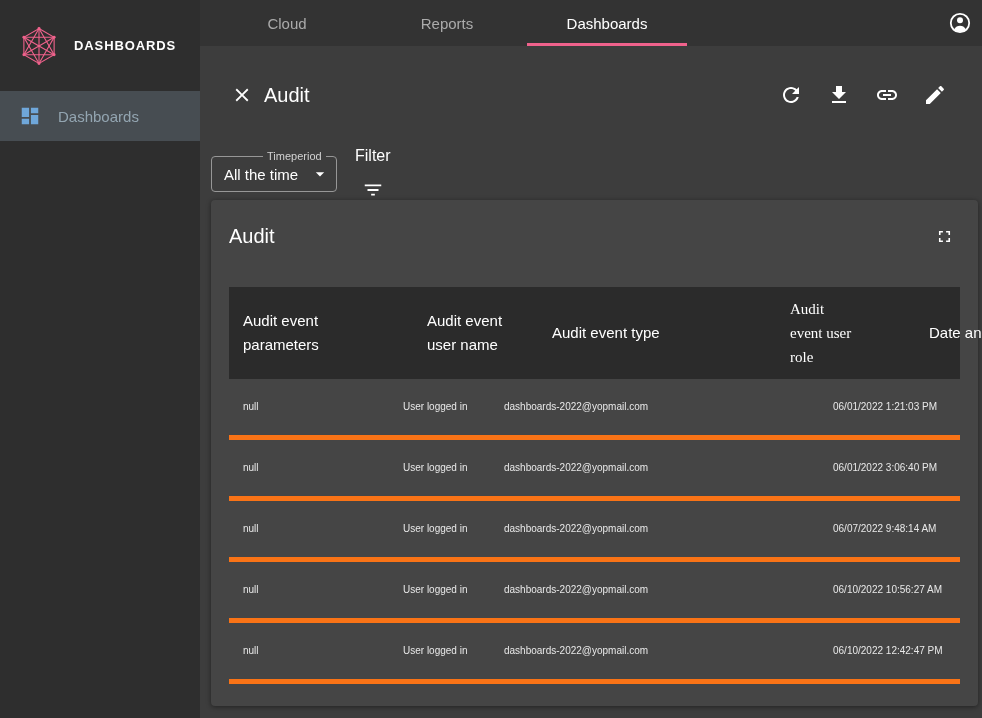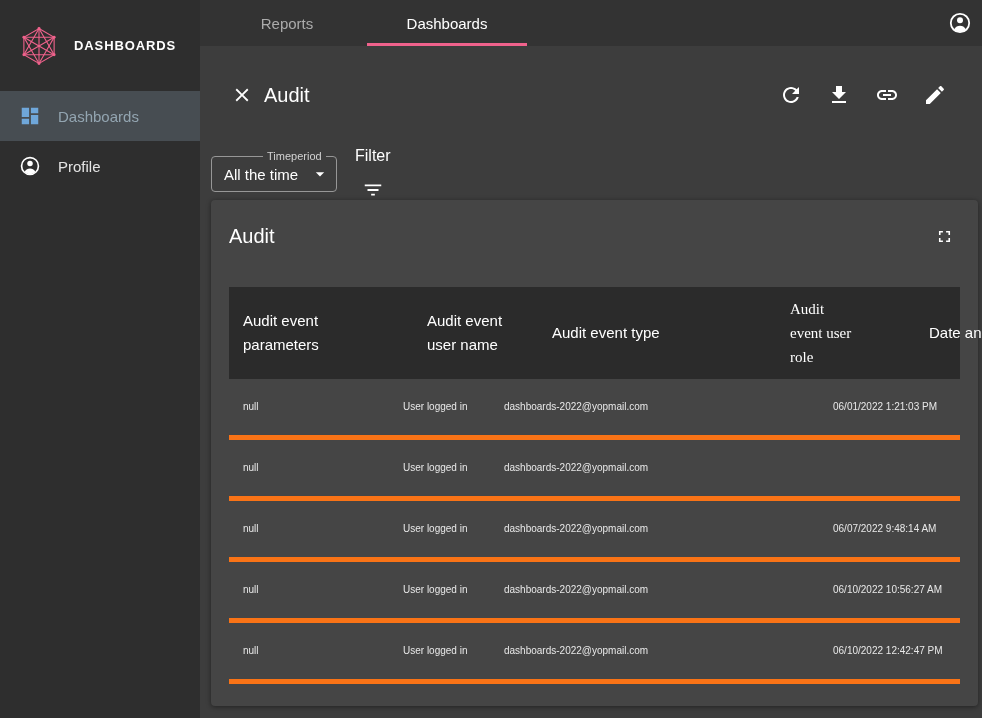--- a/index.html
+++ b/index.html
@@ -96,35 +96,28 @@
     </div>
     <nav>
       <div class="nav-item active">
         <span class="nav-icon">
           <svg width="22" height="22" viewBox="0 0 24 24" fill="currentColor">
             <path d="M3 13h8V3H3v10zm0 8h8v-6H3v6zm10 0h8V11h-8v10zm0-18v6h8V3h-8z"></path>
           </svg>
         </span>
         <span>Dashboards</span>
       </div>
-      <div class="nav-item">
-        <span class="nav-icon">
-          <svg width="22" height="22" viewBox="0 0 24 24">
-            <circle cx="12" cy="12" r="9.2" fill="none" stroke="currentColor" stroke-width="1.8"></circle>
-            <circle cx="12" cy="9.3" r="3" fill="currentColor"></circle>
-            <path d="M6.1 18.2C7.6 15.9 9.6 14.8 12 14.8s4.4 1.1 5.9 3.4c-1.6 1.7-3.6 2.6-5.9 2.6s-4.3-.9-5.9-2.6z" fill="currentColor"></path>
-          </svg>
-        </span>
-        <span>Profile</span>
-      </div>
     </nav>
   </aside>
 
   <header class="topbar">
     <div class="tabs">
+      <div class="tab">
+        <span>Cloud</span>
+      </div>
       <div class="tab">
         <span>Reports</span>
       </div>
       <div class="tab active">
         <span>Dashboards</span>
       </div>
     </div>
     <button class="icon-btn account-btn">
       <svg width="24" height="24" viewBox="0 0 24 24">
         <circle cx="12" cy="12" r="9.2" fill="none" stroke="currentColor" stroke-width="1.8"></circle>
@@ -211,20 +204,21 @@
           <div class="td">User logged in</div>
           <div class="td">dashboards-2022@yopmail.com</div>
           <div class="td"></div>
           <div class="td">06/01/2022 1:21:03 PM</div>
         </div>
         <div class="trow">
           <div class="td">null</div>
           <div class="td">User logged in</div>
           <div class="td">dashboards-2022@yopmail.com</div>
           <div class="td"></div>
+          <div class="td">06/01/2022 3:06:40 PM</div>
         </div>
         <div class="trow">
           <div class="td">null</div>
           <div class="td">User logged in</div>
           <div class="td">dashboards-2022@yopmail.com</div>
           <div class="td"></div>
           <div class="td">06/07/2022 9:48:14 AM</div>
         </div>
         <div class="trow">
           <div class="td">null</div>

